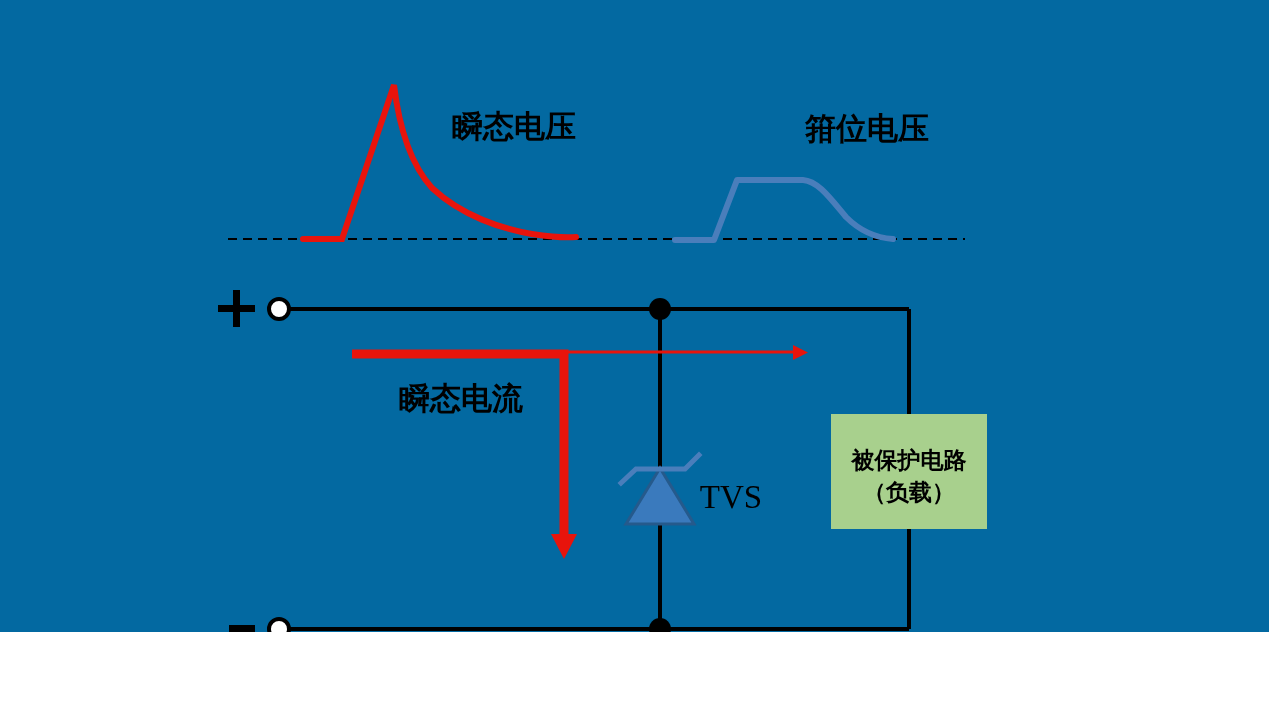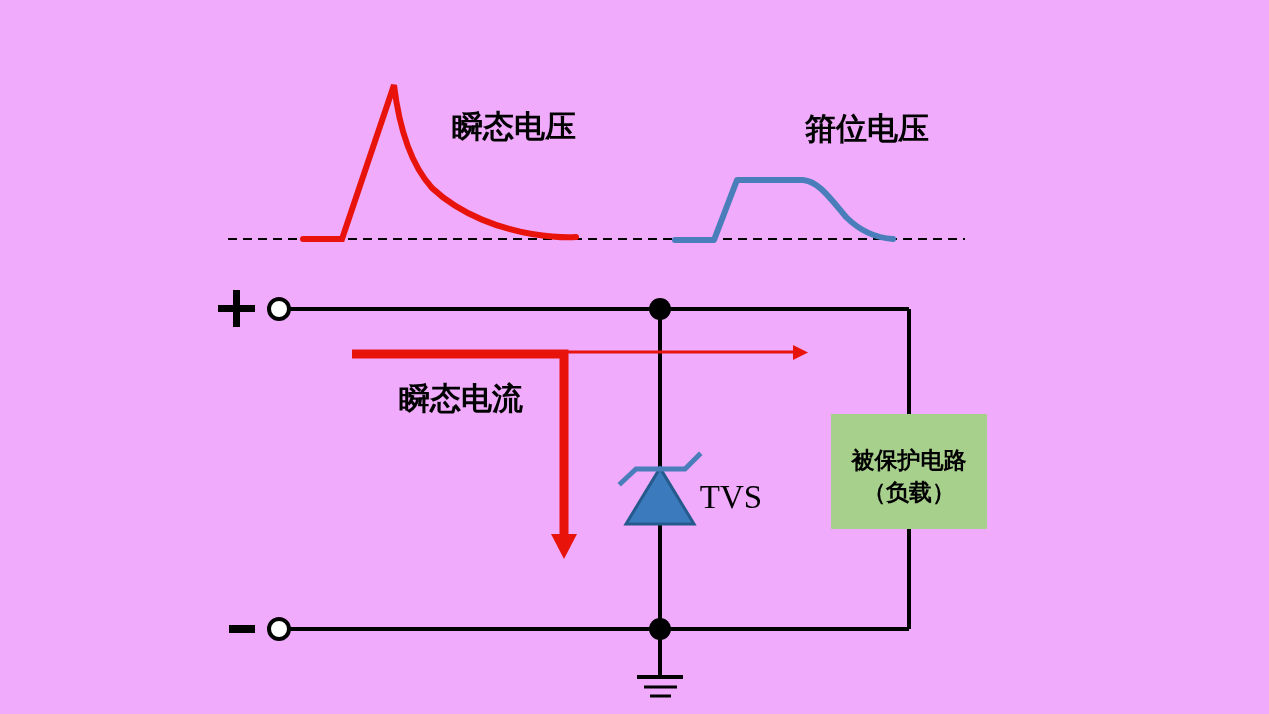--- a/index.html
+++ b/index.html
@@ -3,22 +3,22 @@
 <meta charset="utf-8">
 <style>
   html, body {
     margin: 0;
     padding: 0;
     background: #ffffff;
   }
   .stage {
     position: relative;
     width: 1269px;
-    height: 714px;
-    background: #f0abfc;
+    height: 632px;
+    background: #0369a1;
     overflow: hidden;
   }
   svg { display: block; }
   .cjk-serif-label {
     font-family: "Liberation Serif", "DejaVu Serif", serif;
     font-weight: bold;
     font-size: 31px;
     fill: #000000;
   }
   .tvs-label {

